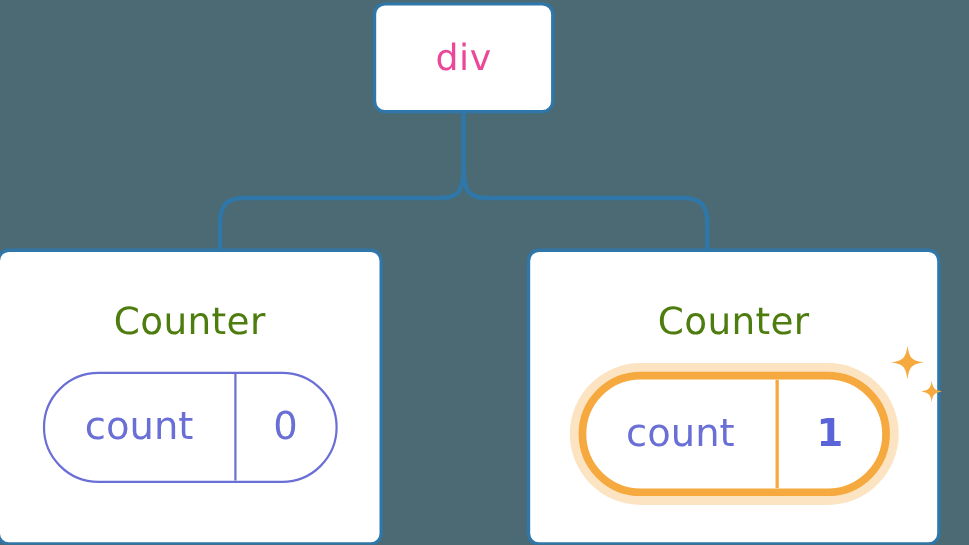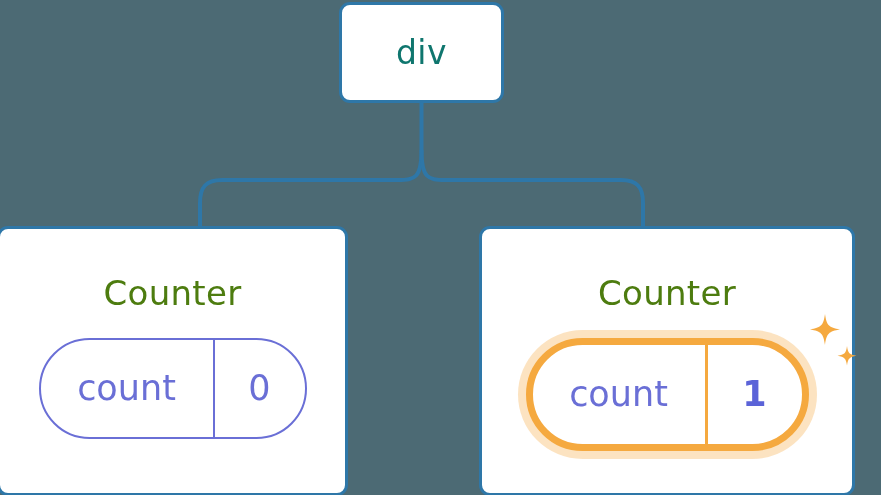--- a/index.html
+++ b/index.html
@@ -46,21 +46,21 @@
 
   
   #node-div {
     left: 339px;
     top: 2px;
     width: 165px;
     height: 101px;
     justify-content: center;
   }
   .node-title {
-    color: #0f766e;
+    color: #ec4899;
     font-size: 33px;
     font-weight: 400;
     letter-spacing: 0.5px;
     line-height: 1;
     font-family: "DejaVu Sans", sans-serif;
   }
 
   
   #node-counter-left {
     left: -3px;

